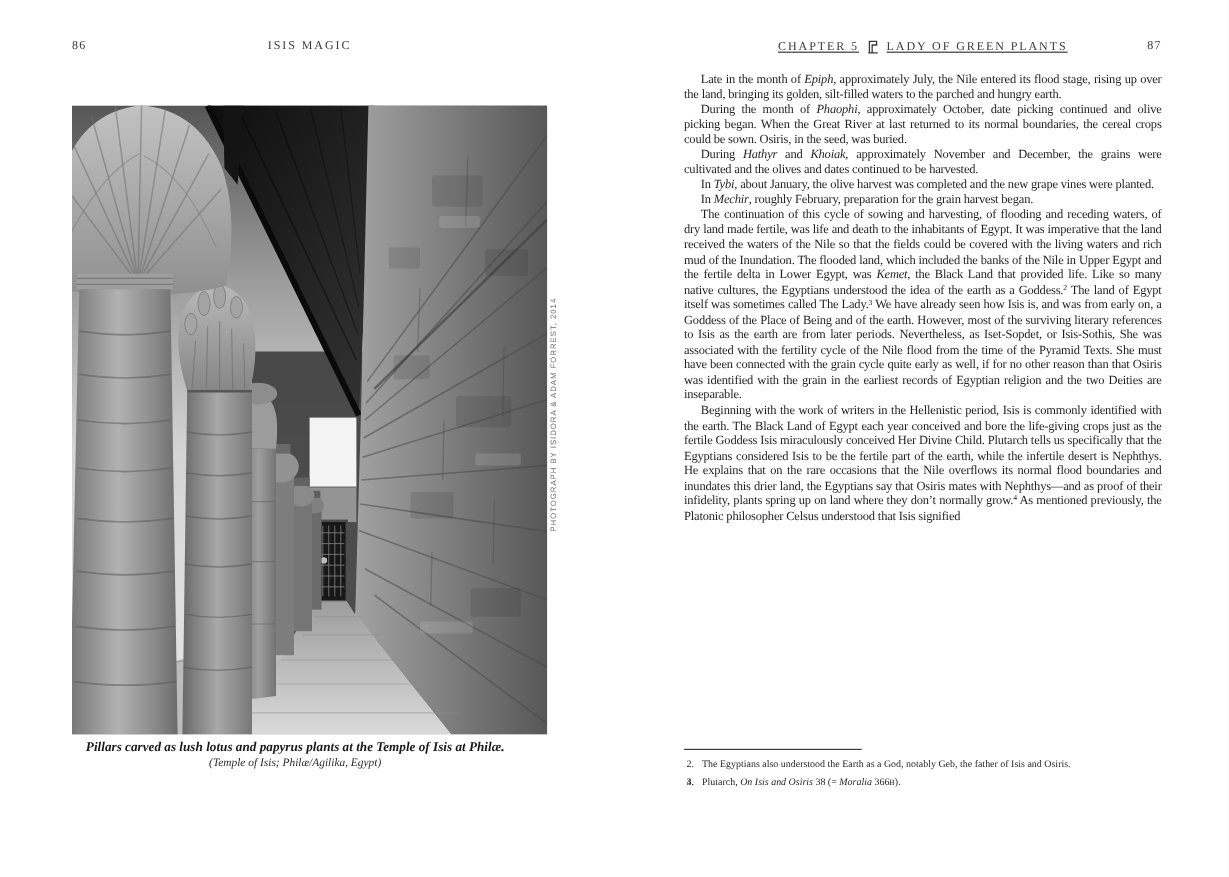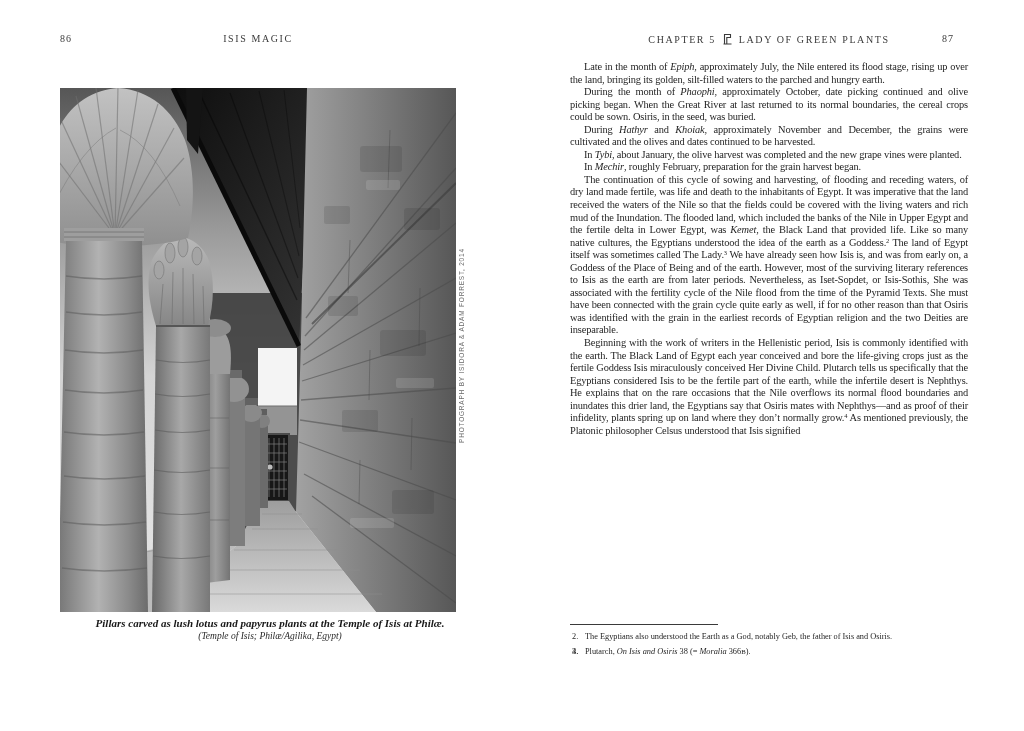--- a/index.html
+++ b/index.html
@@ -7,32 +7,32 @@
     position:relative;width:1024px;height:731px;background:#ffffff;
     font-family:"Liberation Serif","DejaVu Serif",serif;color:#1f1f1f;
     overflow:hidden;margin:0 auto;
   }
   
   .head-row{position:absolute;top:33px;font-size:10px;letter-spacing:1.6px;color:#3a3a3a;}
   .head-left{left:60px;width:396px;text-align:center;}
   .head-right{left:570px;width:398px;text-align:center;}
   .pagenum{position:absolute;top:0;font-size:10px;letter-spacing:1px;color:#3a3a3a;}
   .pagenum.pn-left{left:0;}
-  .pagenum.pn-right{right:14px;}
-  .chapter-head{display:inline-flex;align-items:center;gap:7px;}
+  .pagenum.pn-right{right:0;}
+  .chapter-head{display:inline-flex;align-items:center;gap:7px;text-decoration:underline;}
   .glyph{width:9px;height:12px;display:inline-block;}
   
   .photo{position:absolute;left:60px;top:88px;width:396px;height:524px;background:#cfcfcf;}
   .photo svg{display:block;width:396px;height:524px;}
   .credit{
     position:absolute;left:458px;top:443px;transform-origin:0 0;transform:rotate(-90deg);
     font-family:"Liberation Sans","DejaVu Sans",sans-serif;
     font-size:6.5px;letter-spacing:0.8px;color:#6a6a6a;white-space:nowrap;
   }
-  .caption{position:absolute;left:72px;top:617px;width:396px;text-align:center;}
+  .caption{position:absolute;left:48px;top:617px;width:396px;text-align:center;}
   .cap1{font-weight:bold;font-style:italic;font-size:11px;color:#181818;}
   .cap2{font-style:italic;font-size:9.5px;color:#2a2a2a;margin-top:2px;}
   
   .body-text{position:absolute;left:570px;top:61px;width:398px;}
   .para{
     margin:0;text-align:justify;text-indent:14px;
     font-size:10.4px;line-height:12.55px;letter-spacing:-0.15px;color:#1f1f1f;
   }
   .it{font-style:italic;margin-top:12px;}
   .sc{font-size:0.82em;}

